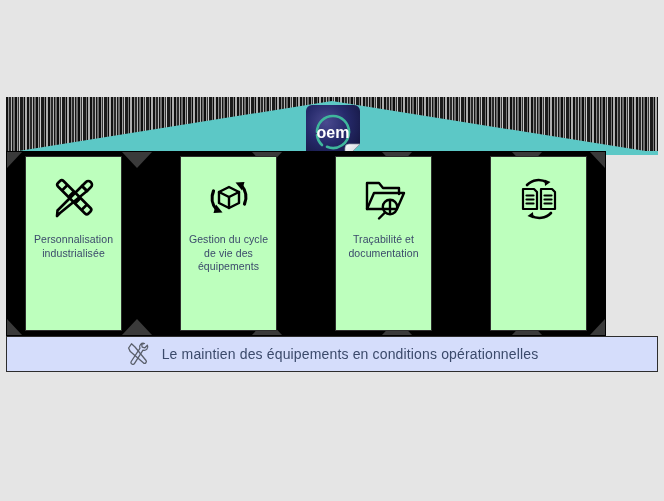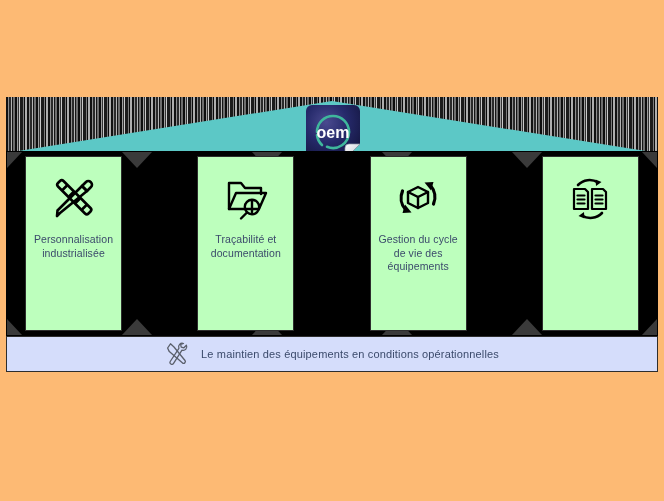--- a/index.html
+++ b/index.html
@@ -12,21 +12,21 @@
     width: 664px;
     height: 501px;
     font-family: "Liberation Sans", sans-serif;
     overflow: hidden;
   }
 
   #stage {
     position: relative;
     width: 664px;
     height: 501px;
-    background: #fdba74;
+    background: #e5e5e5;
   }
 
   
   .temple {
     position: absolute;
     left: 6px;
     top: 97px;
     width: 652px;
     height: 275px;
   }
@@ -78,21 +78,21 @@
     width: 60px;
     height: 60px;
   }
   .logo-badge svg { display: block; }
 
   
   .pillar-zone {
     position: absolute;
     left: 0;
     top: 54px;
-    width: 652px;
+    width: 600px;
     height: 185px;
     background: #000000;
     border: 1px solid #000000;
     box-sizing: border-box;
   }
 
   .notch {
     position: absolute;
     width: 0;
     height: 0;
@@ -166,21 +166,21 @@
     border: 1px solid #2d2d2d;
     box-sizing: border-box;
     display: flex;
     align-items: center;
     justify-content: center;
     gap: 10px;
   }
   .foundation-icon { width: 26px; height: 26px; flex: 0 0 auto; }
   .foundation-icon svg { display: block; width: 26px; height: 26px; }
   .foundation-label {
-    font-size: 11px;
+    font-size: 14px;
     color: #3b4a6b;
     letter-spacing: 0.15px;
     white-space: nowrap;
   }
 </style>
 </head>
 <body>
 
 <div id="stage">
 
@@ -257,43 +257,43 @@
               <path d="M38,34.5 L34.5,38"></path>
             </svg>
           </span>
           <div class="pillar-label">Personnalisation industrialisée</div>
         </div>
 
 
         <div class="pillar">
           <span class="pillar-icon">
             <svg viewBox="0 0 52 52" xmlns="http://www.w3.org/2000/svg" fill="none" stroke="#000000" stroke-width="2.4" stroke-linejoin="round" stroke-linecap="round">
-              <path d="M9,38 L9,12 L21,12 L25,17 L41,17 L41,23"></path>
-              <path d="M9,38 L16,22 L46,22 L39,38 Z"></path>
-              <circle cx="32" cy="36" r="7.2"></circle>
-              <path d="M27,41.5 L21,47.5"></path>
-              <path d="M32,30.5 L32,41"></path>
-            </svg>
-          </span>
-          <div class="pillar-label">Traçabilité et documentation</div>
-        </div>
-
-        <div class="pillar">
-          <span class="pillar-icon">
-            <svg viewBox="0 0 52 52" xmlns="http://www.w3.org/2000/svg" fill="none" stroke="#000000" stroke-width="2.4" stroke-linejoin="round" stroke-linecap="round">
               <path d="M26,16 L36,21 L36,32 L26,37 L16,32 L16,21 Z"></path>
               <path d="M16,21 L26,26 L36,21"></path>
               <path d="M26,26 L26,37"></path>
               <path d="M38.5,14.5 A17.5,17.5 0 0 1 41.5,33" stroke-width="3.2"></path>
               <path d="M13.5,38.5 A17.5,17.5 0 0 1 10.5,20" stroke-width="3.2"></path>
               <polygon points="32.5,11.5 41.5,11 39,19.5" fill="#000000" stroke="none"></polygon>
               <polygon points="19.5,41.5 10.5,42 13,33.5" fill="#000000" stroke="none"></polygon>
             </svg>
           </span>
           <div class="pillar-label">Gestion du cycle de vie des équipements</div>
+        </div>
+
+        <div class="pillar">
+          <span class="pillar-icon">
+            <svg viewBox="0 0 52 52" xmlns="http://www.w3.org/2000/svg" fill="none" stroke="#000000" stroke-width="2.4" stroke-linejoin="round" stroke-linecap="round">
+              <path d="M9,38 L9,12 L21,12 L25,17 L41,17 L41,23"></path>
+              <path d="M9,38 L16,22 L46,22 L39,38 Z"></path>
+              <circle cx="32" cy="36" r="7.2"></circle>
+              <path d="M27,41.5 L21,47.5"></path>
+              <path d="M32,30.5 L32,41"></path>
+            </svg>
+          </span>
+          <div class="pillar-label">Traçabilité et documentation</div>
         </div>
 
         <div class="pillar">
           <span class="pillar-icon">
             <svg viewBox="0 0 52 52" xmlns="http://www.w3.org/2000/svg" fill="none" stroke="#000000" stroke-width="2.2" stroke-linejoin="round" stroke-linecap="round">
               <path d="M10,18 L21,18 L24,21 L24,38 L10,38 Z"></path>
               <path d="M13.5,24.5 L20.5,24.5"></path>
               <path d="M13.5,28.5 L20.5,28.5"></path>
               <path d="M13.5,32.5 L20.5,32.5"></path>
               <path d="M28,18 L39,18 L42,21 L42,38 L28,38 Z"></path>

